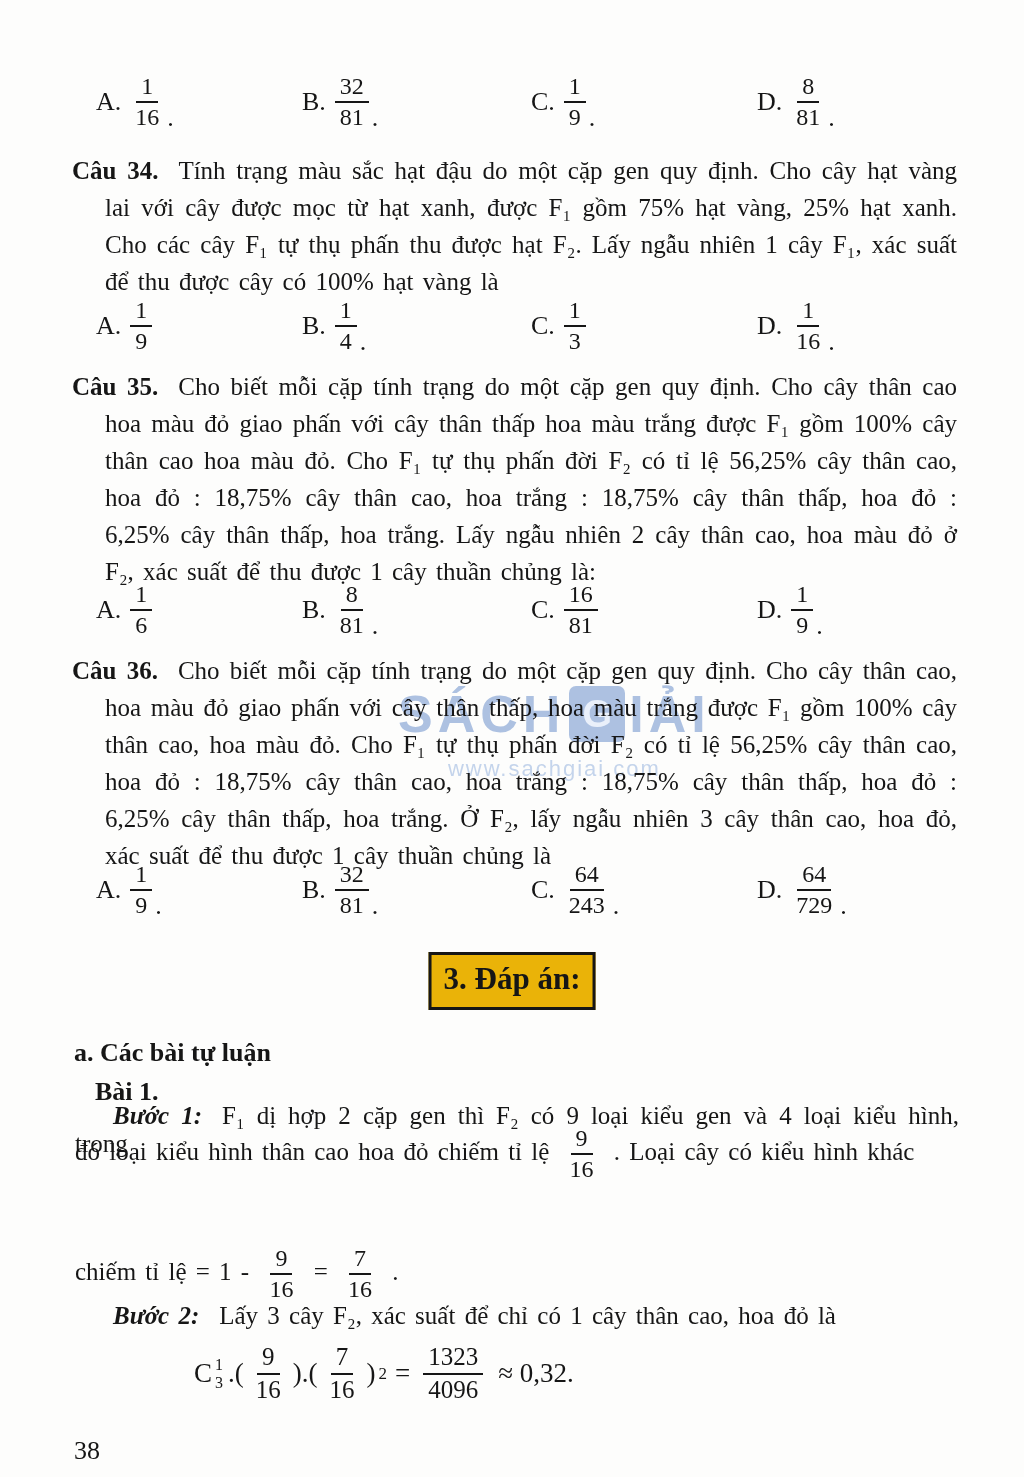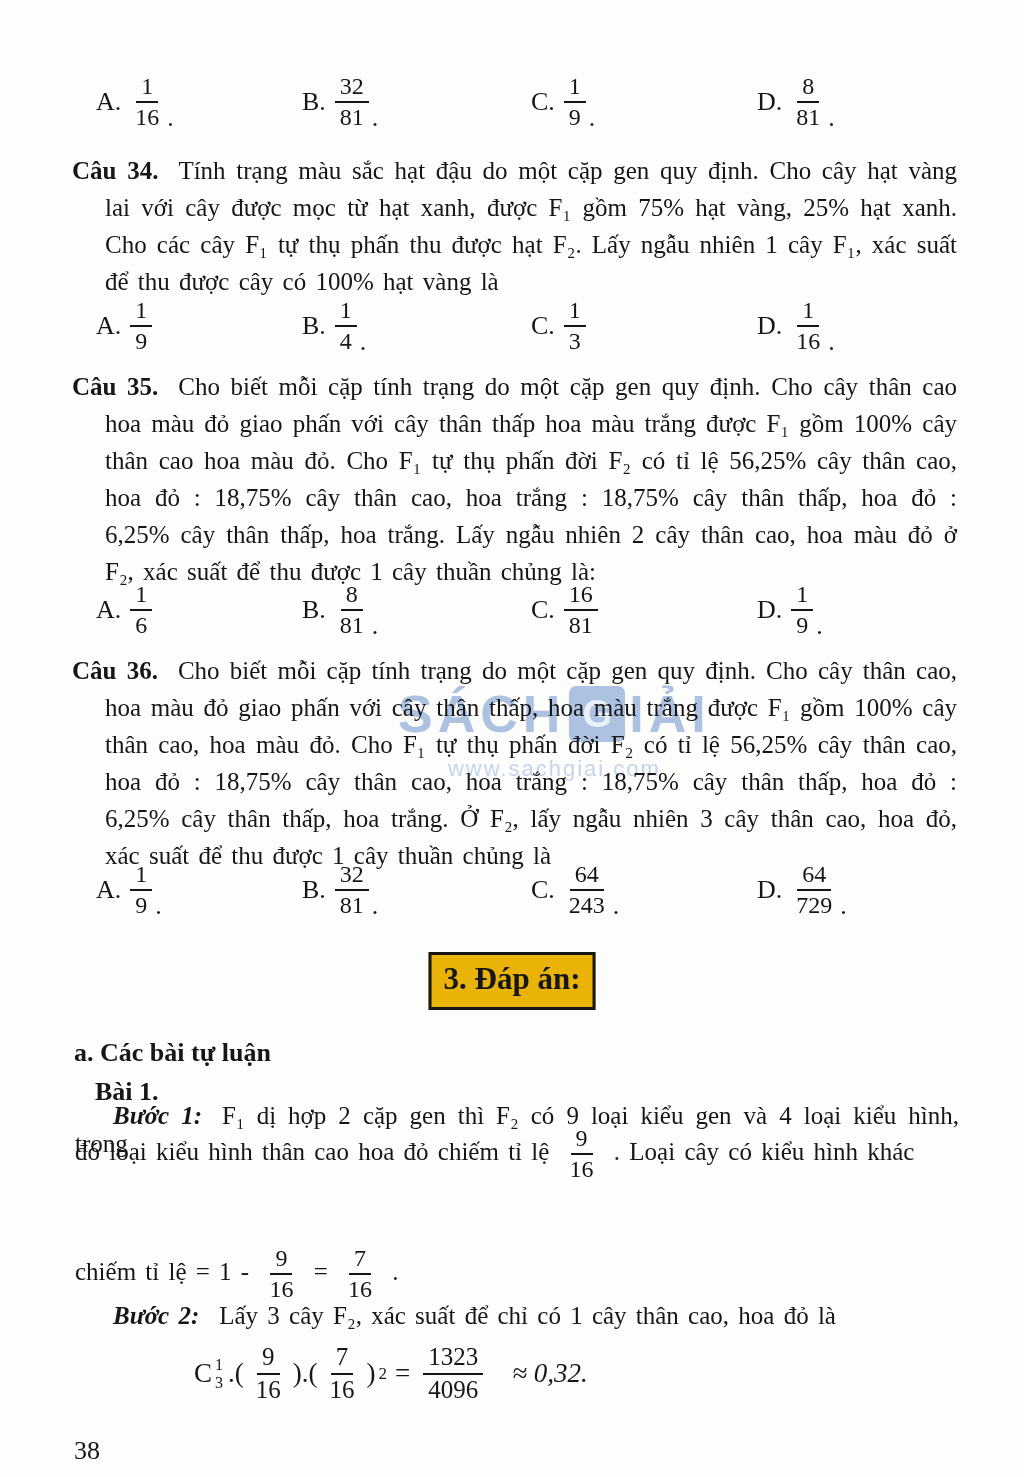--- a/index.html
+++ b/index.html
@@ -276,19 +276,19 @@
           <span class="fnum">7</span>
           <span class="fden">16</span>
         </span>
       <span class="fpart">)</span>
       <span class="pow">2</span>
       <span class="fpart" style="margin:0 8px;">=</span>
       <span class="frac">
           <span class="fnum">1323</span>
           <span class="fden">4096</span>
         </span>
-      <span class="fpart" style="margin-left:24px;font-style:italic;">≈ 0,32.</span>
+      <span class="fpart" style="margin-left:10px;">≈ 0,32.</span>
     </div>
 
     <div class="pagenum">38</div>
 
   </div>
 </div>
 
 </body></html>

